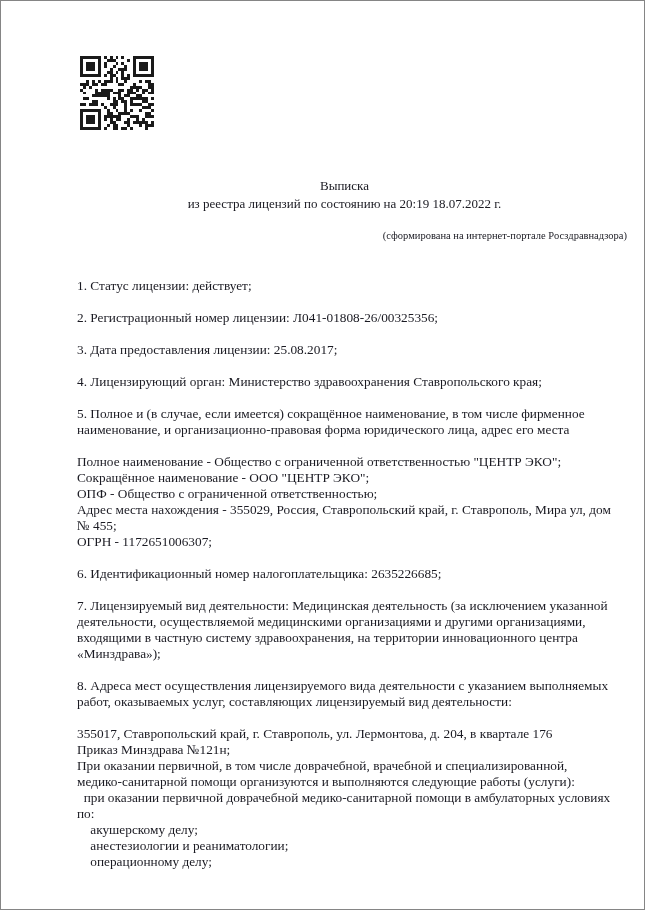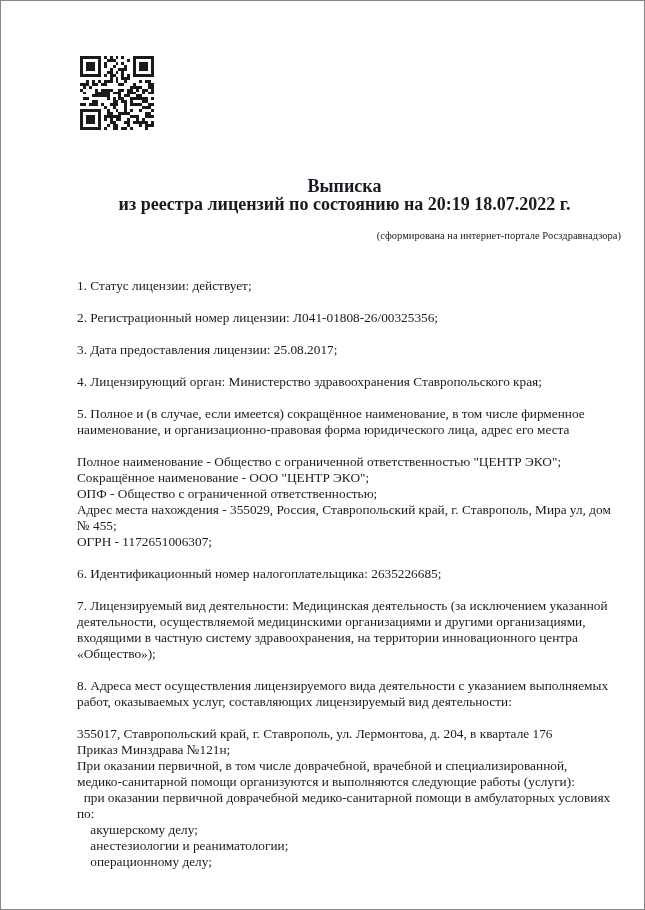--- a/index.html
+++ b/index.html
@@ -24,28 +24,28 @@
     top: 54px;
     width: 74px;
     height: 76px;
   }
   .title-block {
     position: absolute;
     top: 176px;
     left: 76px;
     right: 32px;
     text-align: center;
-    font-weight: bold;
-    font-size: 18px;
+    font-weight: normal;
+    font-size: 13px;
     line-height: 18px;
   }
   .subtitle {
     position: absolute;
     top: 228px;
-    right: 23px;
+    right: 17px;
     font-size: 10.5px;
     line-height: 13px;
   }
   .doc-body {
     position: absolute;
     top: 277px;
     left: 76px;
     right: 31px;
     font-size: 13.3px;
     line-height: 16px;
@@ -308,21 +308,21 @@
         <div class="line">№ 455;</div>
         <div class="line">ОГРН - 1172651006307;</div>
       </div>
       <div class="para">
         <div class="line">6. Идентификационный номер налогоплательщика: 2635226685;</div>
       </div>
       <div class="para">
         <div class="line">7. Лицензируемый вид деятельности: Медицинская деятельность (за исключением указанной</div>
         <div class="line">деятельности, осуществляемой медицинскими организациями и другими организациями,</div>
         <div class="line">входящими в частную систему здравоохранения, на территории инновационного центра</div>
-        <div class="line">«Общество»);</div>
+        <div class="line">«Минздрава»);</div>
       </div>
       <div class="para">
         <div class="line">8. Адреса мест осуществления лицензируемого вида деятельности с указанием выполняемых</div>
         <div class="line">работ, оказываемых услуг, составляющих лицензируемый вид деятельности:</div>
       </div>
       <div class="para">
         <div class="line">355017, Ставропольский край, г. Ставрополь, ул. Лермонтова, д. 204, в квартале 176</div>
         <div class="line">Приказ Минздрава №121н;</div>
         <div class="line">При оказании первичной, в том числе доврачебной, врачебной и специализированной,</div>
         <div class="line">медико-санитарной помощи организуются и выполняются следующие работы (услуги):</div>

